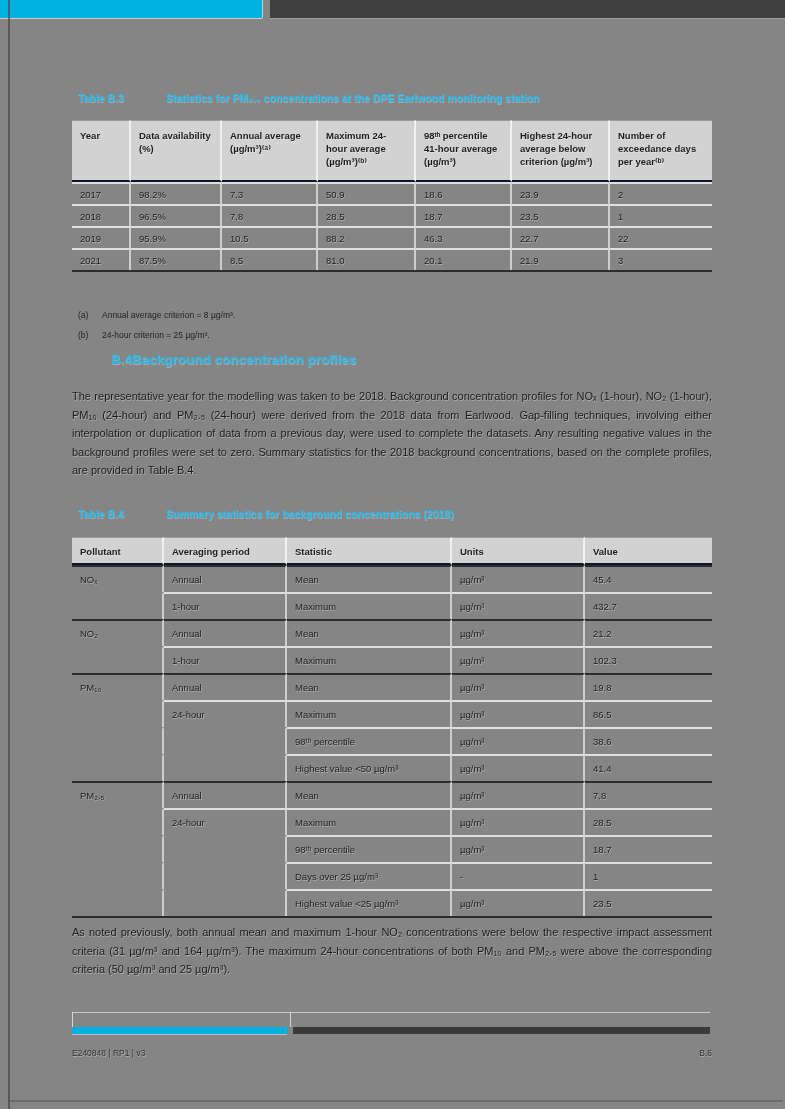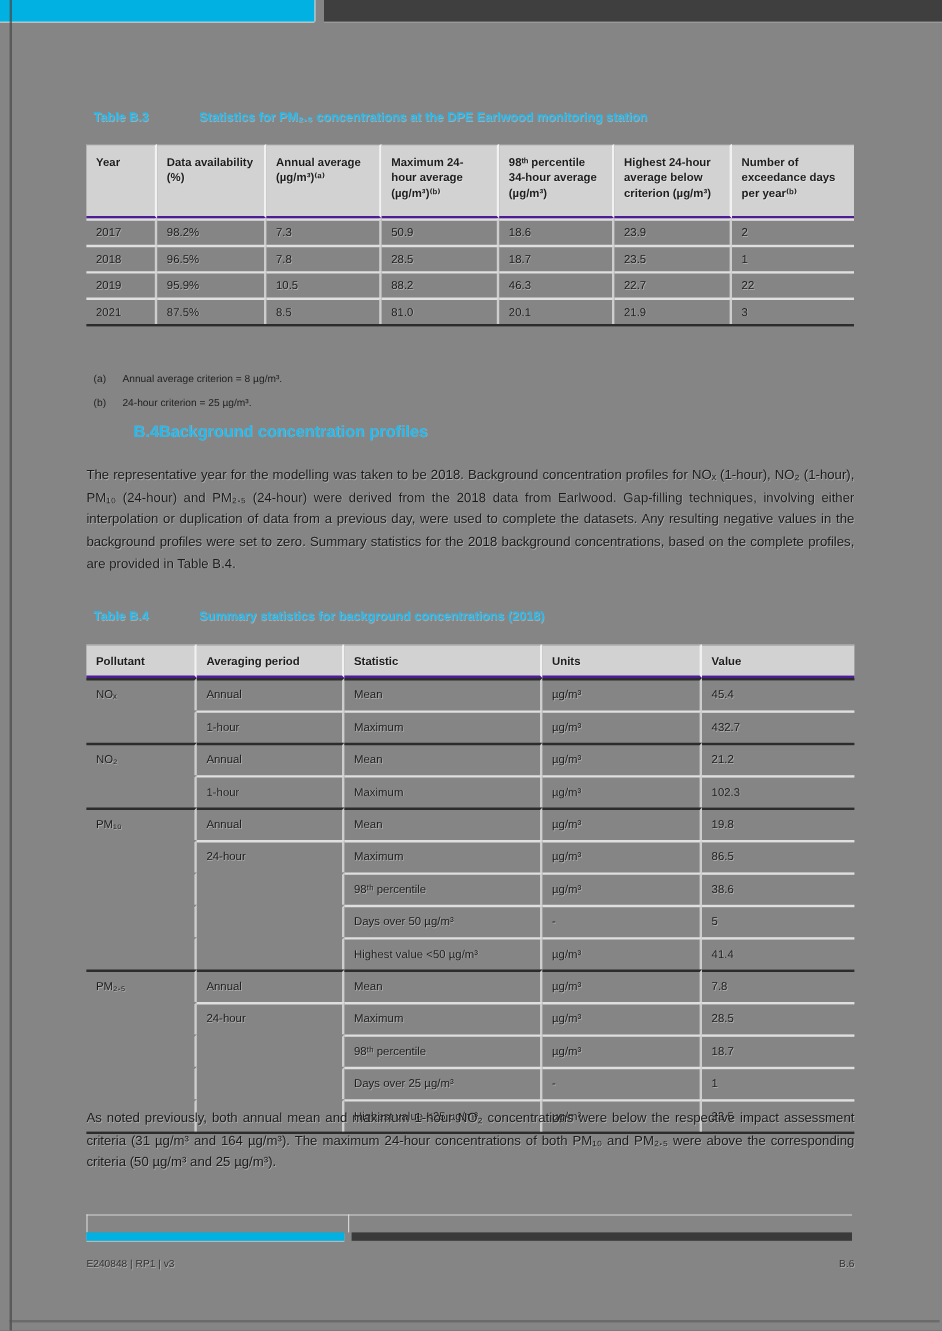--- a/index.html
+++ b/index.html
@@ -21,21 +21,21 @@
   .sec-heading{position:absolute;left:72px;width:640px;display:flex;color:#25b9ec;font-weight:bold;font-size:13.5px;text-shadow:0.5px 0.5px 0 rgba(255,255,255,.3);text-align:right;}
   .sec-heading .sec-num{width:60px;flex:none;}
   
   .para{position:absolute;left:72px;width:640px;font-size:11px;line-height:18.6px;text-align:justify;color:#1b1b1b;}
   
   table{border-collapse:separate;border-spacing:0;table-layout:fixed;position:absolute;left:72px;width:640px;}
   table{border-bottom:2px solid #2c2c2c;}
   th,td{box-sizing:border-box;overflow:hidden;}
   th{
     background:#d2d2d2;text-align:left;vertical-align:top;font-weight:bold;font-size:9.5px;line-height:13px;
-    padding:8px 8px 4px;border-bottom:2px solid #4c1d95;border-top:1px solid #9a9a9a;
+    padding:8px 8px 4px;border-bottom:2px solid #0f172a;border-top:1px solid #9a9a9a;
     border-right:2px solid rgba(244,244,244,.9);
   }
   th:last-child{border-right:none;}
   td{
     font-size:9.5px;line-height:13px;padding:4px 8px 3px;vertical-align:top;
     border-right:2px solid rgba(235,235,235,.7);
   }
   td:last-child{border-right:none;}
   .tbl-b3 th{height:62px;}
   .tbl-b3 td{height:22px;border-top:2px solid #dfdfdf;}
@@ -85,21 +85,21 @@
           <col style="width:96px">
           <col style="width:98px">
           <col style="width:102px">
       </colgroup>
       <thead>
         <tr>
           <th>Year</th>
           <th>Data availability (%)</th>
           <th>Annual average (µg/m³)⁽ᵃ⁾</th>
           <th>Maximum 24-hour average (µg/m³)⁽ᵇ⁾</th>
-          <th>98ᵗʰ percentile 34-hour average (µg/m³)</th>
+          <th>98ᵗʰ percentile 41-hour average (µg/m³)</th>
           <th>Highest 24-hour average below criterion (µg/m³)</th>
           <th>Number of exceedance days per year⁽ᵇ⁾</th>
         </tr>
       </thead>
       <tbody>
           <tr>
             <td>2017</td>
             <td>98.2%</td>
             <td>7.3</td>
             <td>50.9</td>
@@ -221,27 +221,20 @@
           <tr class="sep-stat">
             <td></td>
             <td></td>
             <td>98ᵗʰ percentile</td>
             <td>µg/m³</td>
             <td>38.6</td>
           </tr>
           <tr class="sep-stat">
             <td></td>
             <td></td>
-            <td>Days over 50 µg/m³</td>
-            <td>-</td>
-            <td>5</td>
-          </tr>
-          <tr class="sep-stat">
-            <td></td>
-            <td></td>
             <td>Highest value &lt;50 µg/m³</td>
             <td>µg/m³</td>
             <td>41.4</td>
           </tr>
           <tr class="sep-group">
             <td>PM₂.₅</td>
             <td>Annual</td>
             <td>Mean</td>
             <td>µg/m³</td>
             <td>7.8</td>

